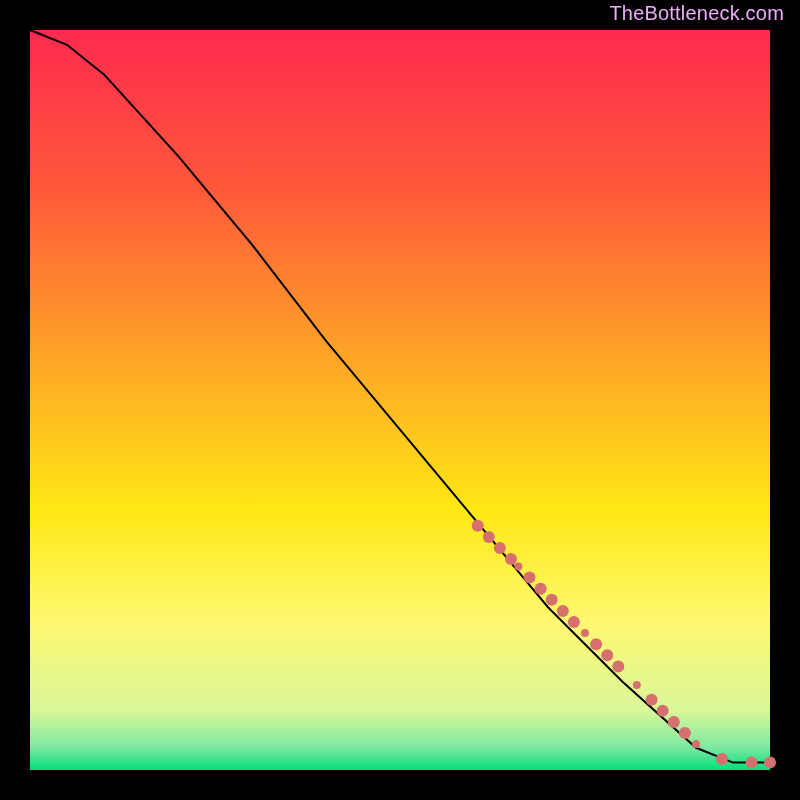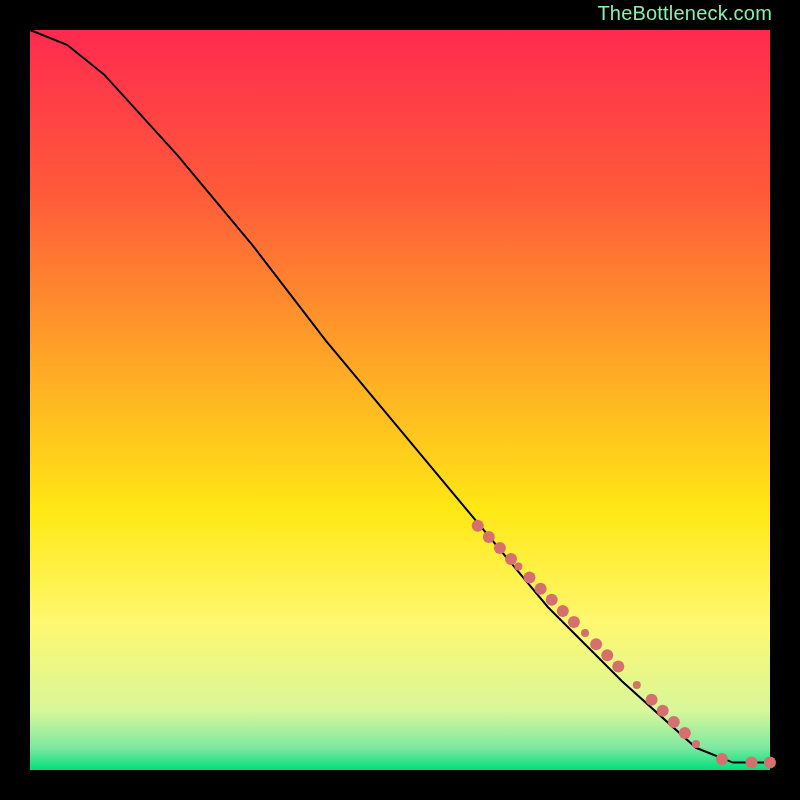--- a/index.html
+++ b/index.html
@@ -15,22 +15,22 @@
     position: relative;
     width: 800px;
     height: 800px;
   }
   svg {
     display: block;
   }
   .attribution {
     position: absolute;
     top: 2px;
-    right: 28px;
-    color: #86efac;
+    right: 16px;
+    color: #f0abfc;
     font-size: 20px;
     letter-spacing: 0.2px;
     font-weight: 400;
     user-select: none;
   }
 </style>
 </head>
 <body>
 
 <div class="canvas-wrap">

